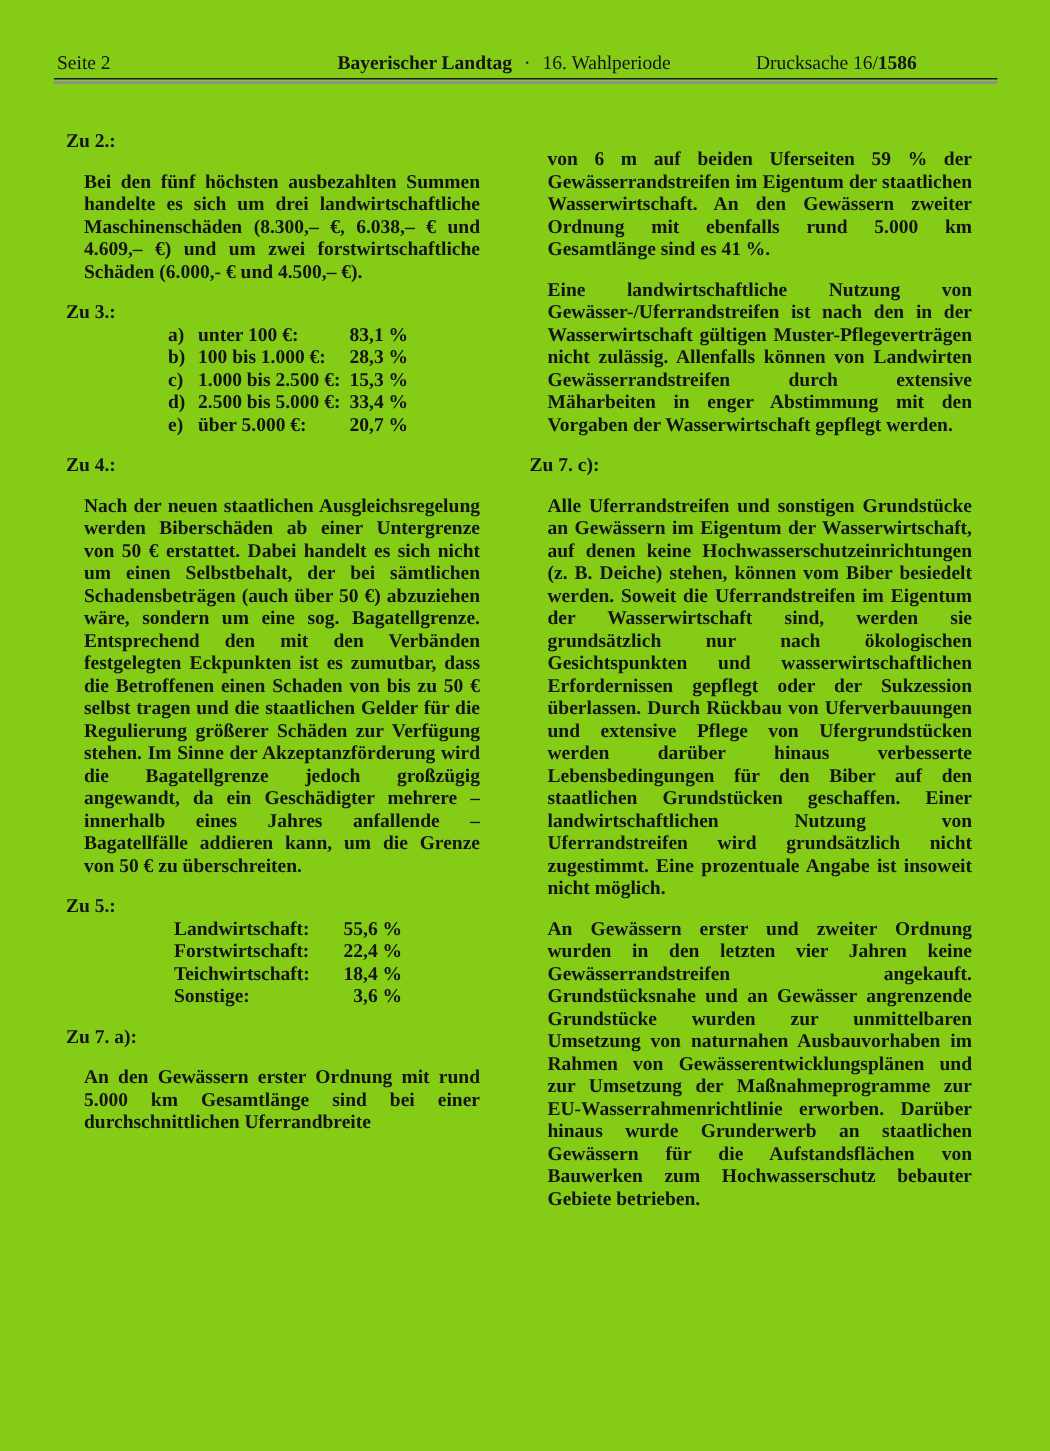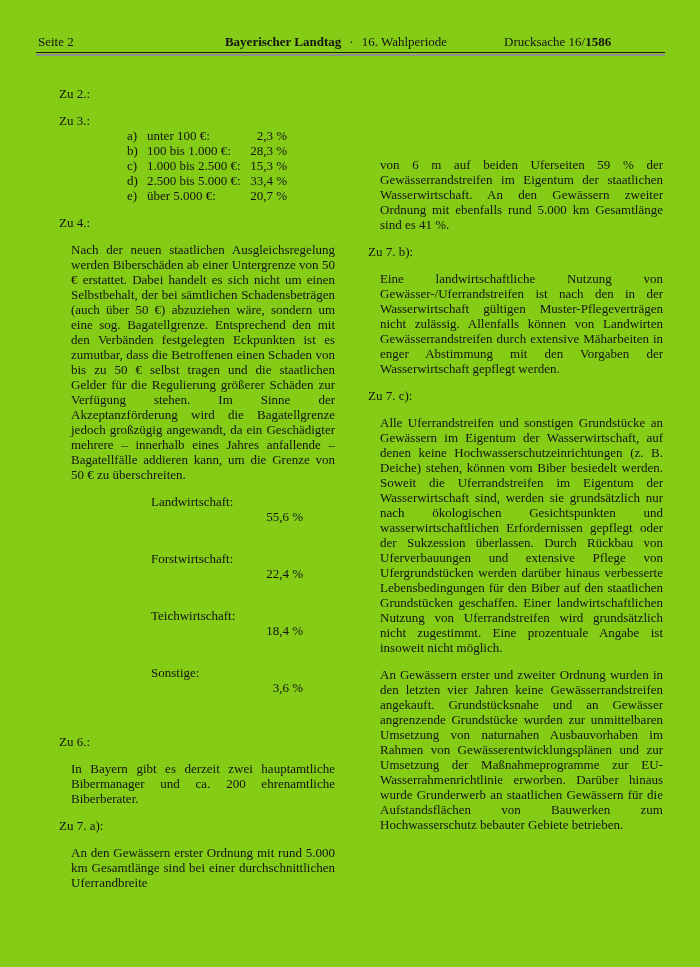--- a/index.html
+++ b/index.html
@@ -18,35 +18,35 @@
   }
   .header-left{width:130px;text-align:left;}
   .header-center{flex:1;text-align:center;}
   .header-right{width:160px;text-align:left;}
   .bold{font-weight:bold;}
   .center-sep{padding:0 8px;}
   .rule{position:absolute;top:52px;left:36px;right:35px;}
   .rule-1{height:1px;background:#1a1a1a;}
   .rule-2{height:2px;background:#8f8f8f;margin-top:1px;}
   .columns{
-    position:absolute;top:86px;left:59px;
-    display:flex;align-items:center;
+    position:absolute;top:86px;left:44px;
+    display:flex;align-items:flex-start;font-weight:bold;
   }
   .col-left{width:288px;}
   .col-right{width:307px;}
   .divider{width:1px;background:#1f1f1f;margin:1px 14px 8px 6px;}
   .section{margin-top:12px;}
   .section.first{margin-top:0;}
   .sec-label{white-space:nowrap;}
   p.body-text{margin:12px;text-align:justify;}
   .t3-row{display:flex;margin-left:68px;width:160px;}
   .t3-letter{width:20px;flex:0 0 20px;}
   .t3-range{flex:1 1 auto;white-space:nowrap;}
   .t3-value{flex:0 0 42px;min-width:42px;text-align:right;white-space:nowrap;}
-  .t5-row{display:flex;margin-left:92px;width:152px;flex-direction:column;}
+  .t5-row{display:flex;margin-left:72px;width:152px;}
   .t5-cat{flex:1 1 auto;white-space:nowrap;}
   .t5-value{flex:0 0 42px;min-width:42px;text-align:right;white-space:nowrap;}
 </style>
 </head>
 <body>
 
 <div class="page">
 
   <div class="header">
     <div class="header-left">Seite 2</div>
@@ -62,29 +62,30 @@
     <div class="rule-1"></div>
     <div class="rule-2"></div>
   </div>
 
   <div class="columns">
 
     <div class="col-left">
 
       <div class="section first">
         <div class="sec-label">Zu 2.:</div>
+        <p class="body-text">Bei den fünf höchsten ausbezahlten Summen handelte es sich um drei landwirtschaftliche Maschinenschäden (8.300,– €, 6.038,– € und 4.609,– €) und um zwei forstwirtschaftliche Schäden (6.000,- € und 4.500,– €).</p>
       </div>
 
       <div class="section">
         <div class="sec-label">Zu 3.:</div>
         <div>
           <div class="t3-row">
             <span class="t3-letter">a)</span>
             <span class="t3-range">unter 100 €:</span>
-            <span class="t3-value">2,3 %</span>
+            <span class="t3-value">83,1 %</span>
           </div>
           <div class="t3-row">
             <span class="t3-letter">b)</span>
             <span class="t3-range">100 bis 1.000 €:</span>
             <span class="t3-value">28,3 %</span>
           </div>
           <div class="t3-row">
             <span class="t3-letter">c)</span>
             <span class="t3-range">1.000 bis 2.500 €:</span>
             <span class="t3-value">15,3 %</span>
@@ -101,62 +102,58 @@
           </div>
         </div>
       </div>
 
       <div class="section">
         <div class="sec-label">Zu 4.:</div>
         <p class="body-text">Nach der neuen staatlichen Ausgleichsregelung werden Biberschäden ab einer Untergrenze von 50 € erstattet. Dabei handelt es sich nicht um einen Selbstbehalt, der bei sämtlichen Schadensbeträgen (auch über 50 €) abzuziehen wäre, sondern um eine sog. Bagatellgrenze. Entsprechend den mit den Verbänden festgelegten Eckpunkten ist es zumutbar, dass die Betroffenen einen Schaden von bis zu 50 € selbst tragen und die staatlichen Gelder für die Regulierung größerer Schäden zur Verfügung stehen. Im Sinne der Akzeptanzförderung wird die Bagatellgrenze jedoch großzügig angewandt, da ein Geschädigter mehrere – innerhalb eines Jahres anfallende – Bagatellfälle addieren kann, um die Grenze von 50 € zu überschreiten.</p>
       </div>
 
       <div class="section">
+        <div class="sec-label">Zu 5.:</div>
         <div>
           <div class="t5-row">
             <span class="t5-cat">Landwirtschaft:</span>
             <span class="t5-value">55,6 %</span>
           </div>
           <div class="t5-row">
             <span class="t5-cat">Forstwirtschaft:</span>
             <span class="t5-value">22,4 %</span>
           </div>
           <div class="t5-row">
             <span class="t5-cat">Teichwirtschaft:</span>
             <span class="t5-value">18,4 %</span>
           </div>
           <div class="t5-row">
             <span class="t5-cat">Sonstige:</span>
             <span class="t5-value">3,6 %</span>
           </div>
         </div>
       </div>
 
-      <div class="section">
-        <div class="sec-label">Zu 6.:</div>
-        <p class="body-text">In Bayern gibt es derzeit zwei hauptamtliche Bibermanager und ca. 200 ehrenamtliche Biberberater.</p>
-      </div>
 
       <div class="section">
         <div class="sec-label">Zu 7. a):</div>
         <p class="body-text">An den Gewässern erster Ordnung mit rund 5.000 km Gesamtlänge sind bei einer durchschnittlichen Uferrandbreite</p>
       </div>
 
     </div>
 
     <div class="divider"></div>
 
     <div class="col-right">
 
       <div class="section first">
         <p class="body-text">von 6 m auf beiden Uferseiten 59 % der Gewässerrandstreifen im Eigentum der staatlichen Wasserwirtschaft. An den Gewässern zweiter Ordnung mit ebenfalls rund 5.000 km Gesamtlänge sind es 41 %.</p>
       </div>
 
       <div class="section">
-        <div class="sec-label">Zu 7. b):</div>
         <p class="body-text">Eine landwirtschaftliche Nutzung von Gewässer-/Uferrandstreifen ist nach den in der Wasserwirtschaft gültigen Muster-Pflegeverträgen nicht zulässig. Allenfalls können von Landwirten Gewässerrandstreifen durch extensive Mäharbeiten in enger Abstimmung mit den Vorgaben der Wasserwirtschaft gepflegt werden.</p>
       </div>
 
       <div class="section">
         <div class="sec-label">Zu 7. c):</div>
         <p class="body-text">Alle Uferrandstreifen und sonstigen Grundstücke an Gewässern im Eigentum der Wasserwirtschaft, auf denen keine Hochwasserschutzeinrichtungen (z. B. Deiche) stehen, können vom Biber besiedelt werden. Soweit die Uferrandstreifen im Eigentum der Wasserwirtschaft sind, werden sie grundsätzlich nur nach ökologischen Gesichtspunkten und wasserwirtschaftlichen Erfordernissen gepflegt oder der Sukzession überlassen. Durch Rückbau von Uferverbauungen und extensive Pflege von Ufergrundstücken werden darüber hinaus verbesserte Lebensbedingungen für den Biber auf den staatlichen Grundstücken geschaffen. Einer landwirtschaftlichen Nutzung von Uferrandstreifen wird grundsätzlich nicht zugestimmt. Eine prozentuale Angabe ist insoweit nicht möglich.</p>
       </div>
 
       <div class="section">
         <p class="body-text">An Gewässern erster und zweiter Ordnung wurden in den letzten vier Jahren keine Gewässerrandstreifen angekauft. Grundstücksnahe und an Gewässer angrenzende Grundstücke wurden zur unmittelbaren Umsetzung von naturnahen Ausbauvorhaben im Rahmen von Gewässerentwicklungsplänen und zur Umsetzung der Maßnahmeprogramme zur EU-Wasserrahmenrichtlinie erworben. Darüber hinaus wurde Grunderwerb an staatlichen Gewässern für die Aufstandsflächen von Bauwerken zum Hochwasserschutz bebauter Gebiete betrieben.</p>

